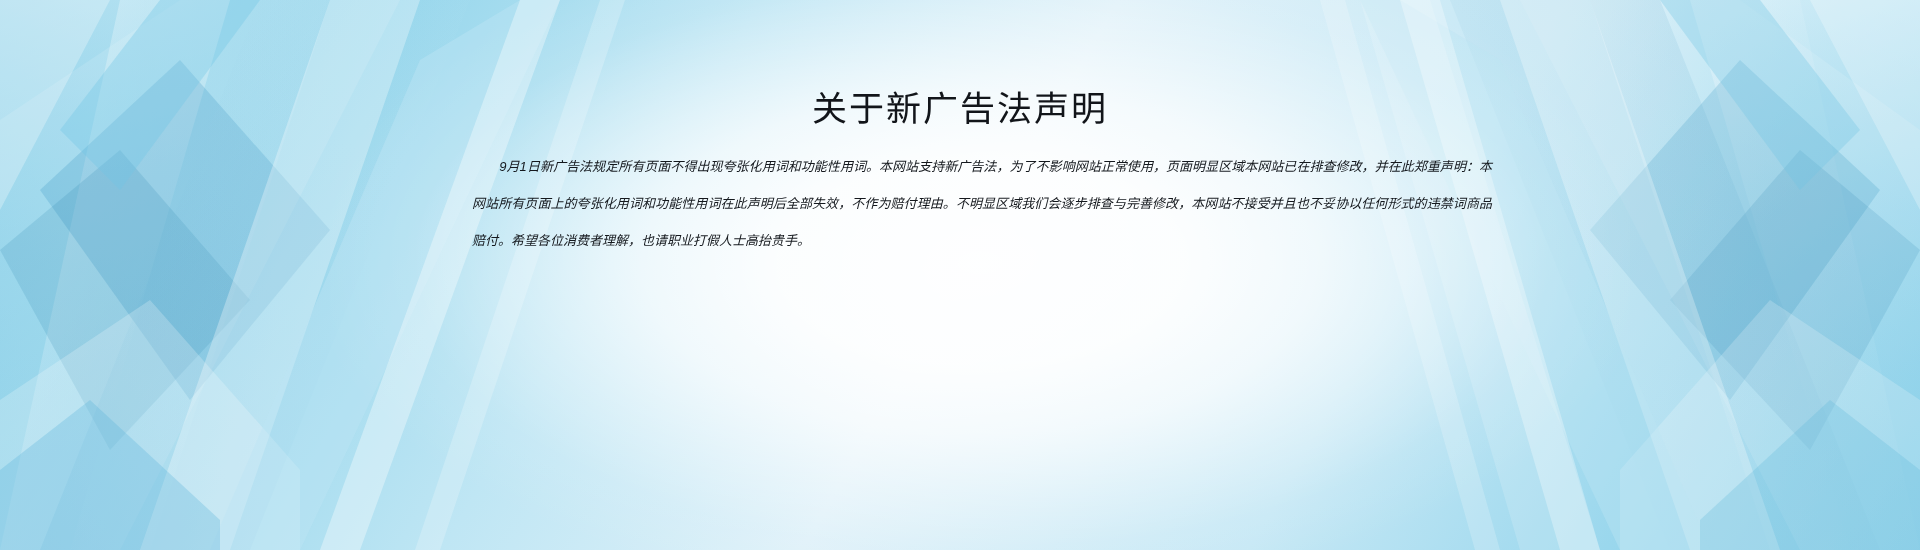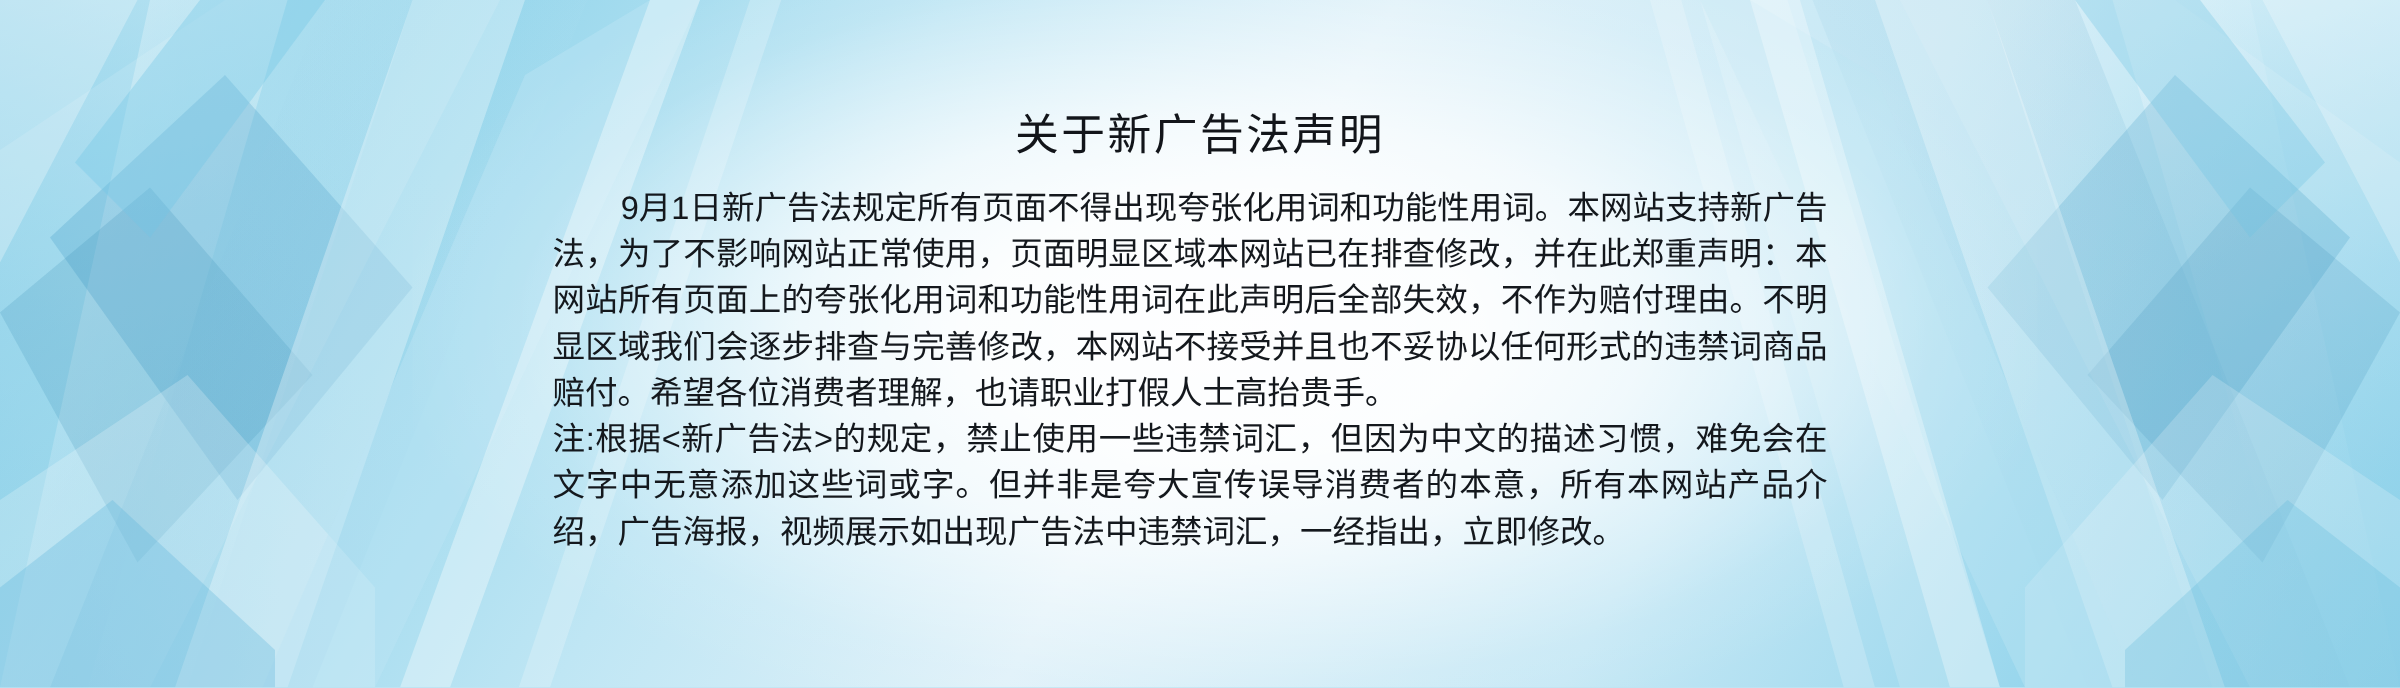--- a/index.html
+++ b/index.html
@@ -68,28 +68,29 @@
     text-align: center;
     font-size: 35px;
     font-weight: normal;
     color: #12151a;
     letter-spacing: 2px;
     line-height: 1.2;
   }
 
   .body-block {
     position: absolute;
-    left: 442px;
+    left: 472px;
     top: 148px;
     width: 1020px;
     color: #14181d;
-    font-size: 26px;
+    font-size: 13px;
     line-height: 37px;
     text-align: justify;
     text-justify: inter-ideograph;
+    font-style: italic;
   }
 
   .para {
     text-indent: 0;
   }
 
   .para.first {
     text-indent: 2.1em;
   }
 
@@ -155,17 +156,16 @@
     <polygon points="1320,0 1345,0 1500,550 1475,550" fill="#ffffff" opacity="0.20"></polygon>
   </svg>
 
   <div class="glow"></div>
 
   <div class="content">
     <div class="title">关于新广告法声明</div>
 
     <div class="body-block">
       <p class="para first">9月1日新广告法规定所有页面不得出现夸张化用词和功能性用词。本网站支持新广告法，为了不影响网站正常使用，页面明显区域本网站已在排查修改，并在此郑重声明：本网站所有页面上的夸张化用词和功能性用词在此声明后全部失效，不作为赔付理由。不明显区域我们会逐步排查与完善修改，本网站不接受并且也不妥协以任何形式的违禁词商品赔付。希望各位消费者理解，也请职业打假人士高抬贵手。</p>
-      <p class="para">注:根据&lt;新广告法&gt;的规定，禁止使用一些违禁词汇，但因为中文的描述习惯，难免会在文字中无意添加这些词或字。但并非是夸大宣传误导消费者的本意，所有本网站产品介绍，广告海报，视频展示如出现广告法中违禁词汇，一经指出，立即修改。</p>
     </div>
   </div>
 
 </div>
 
 </body></html>

